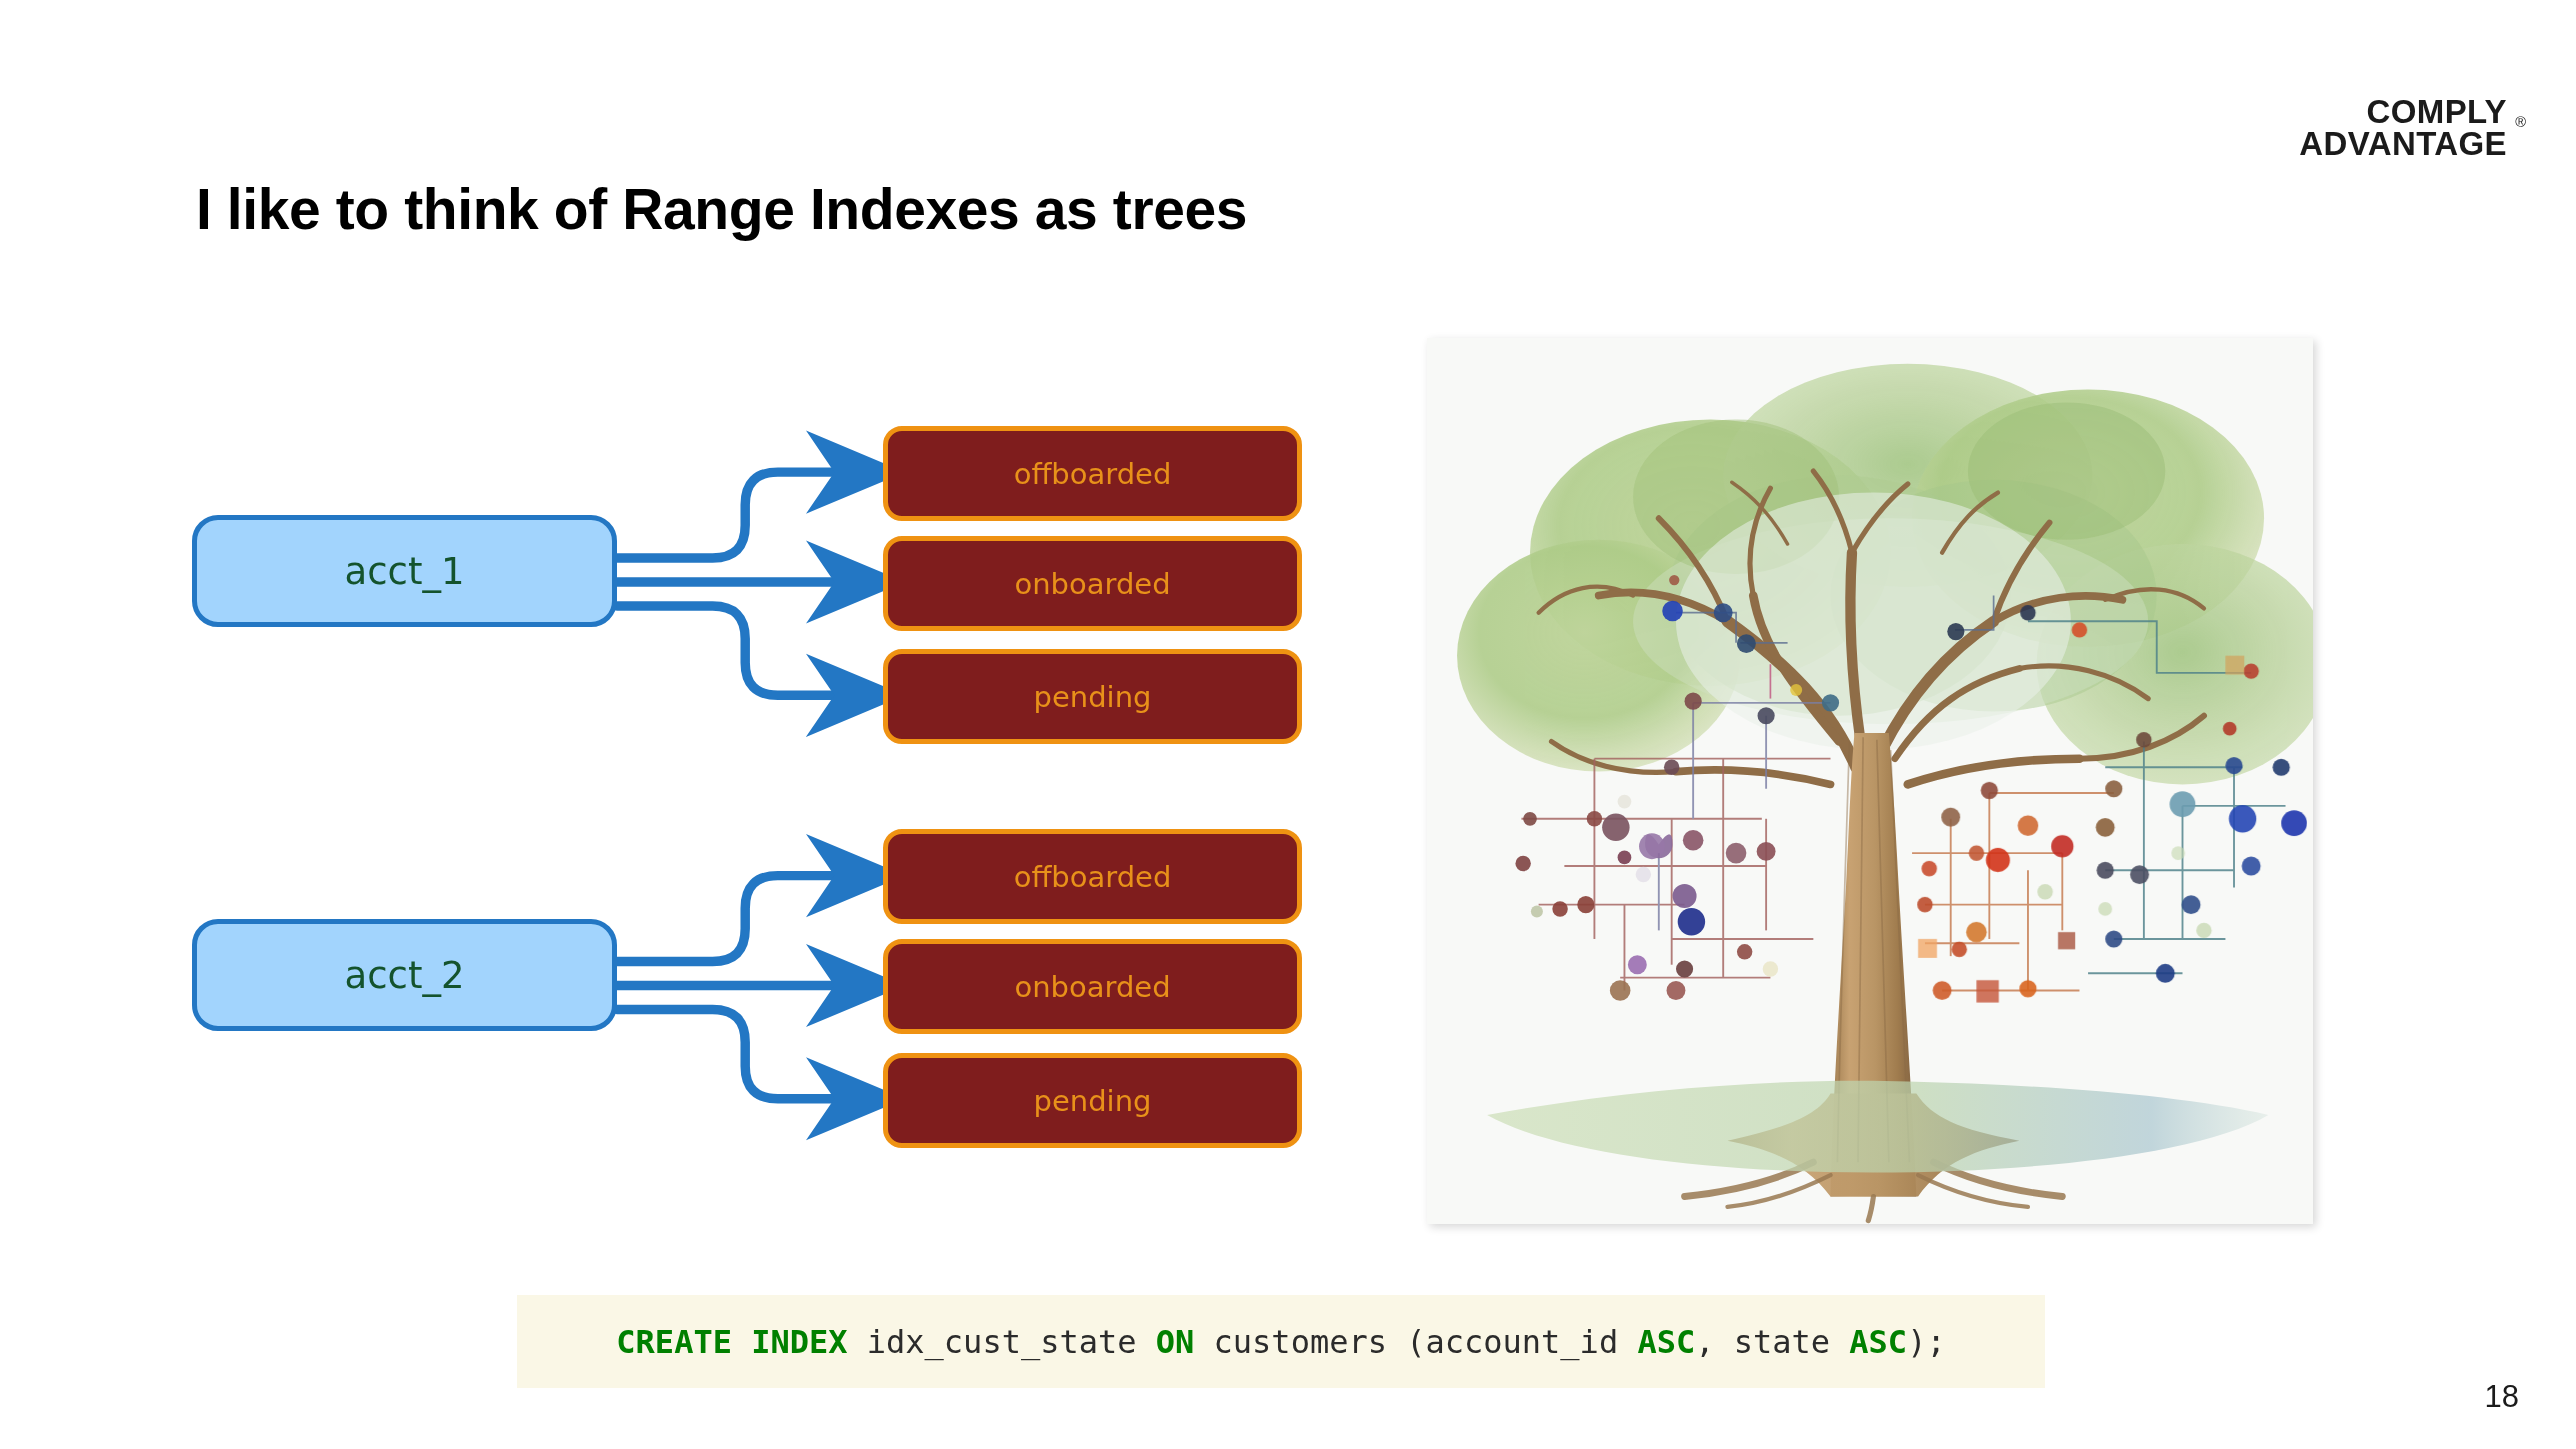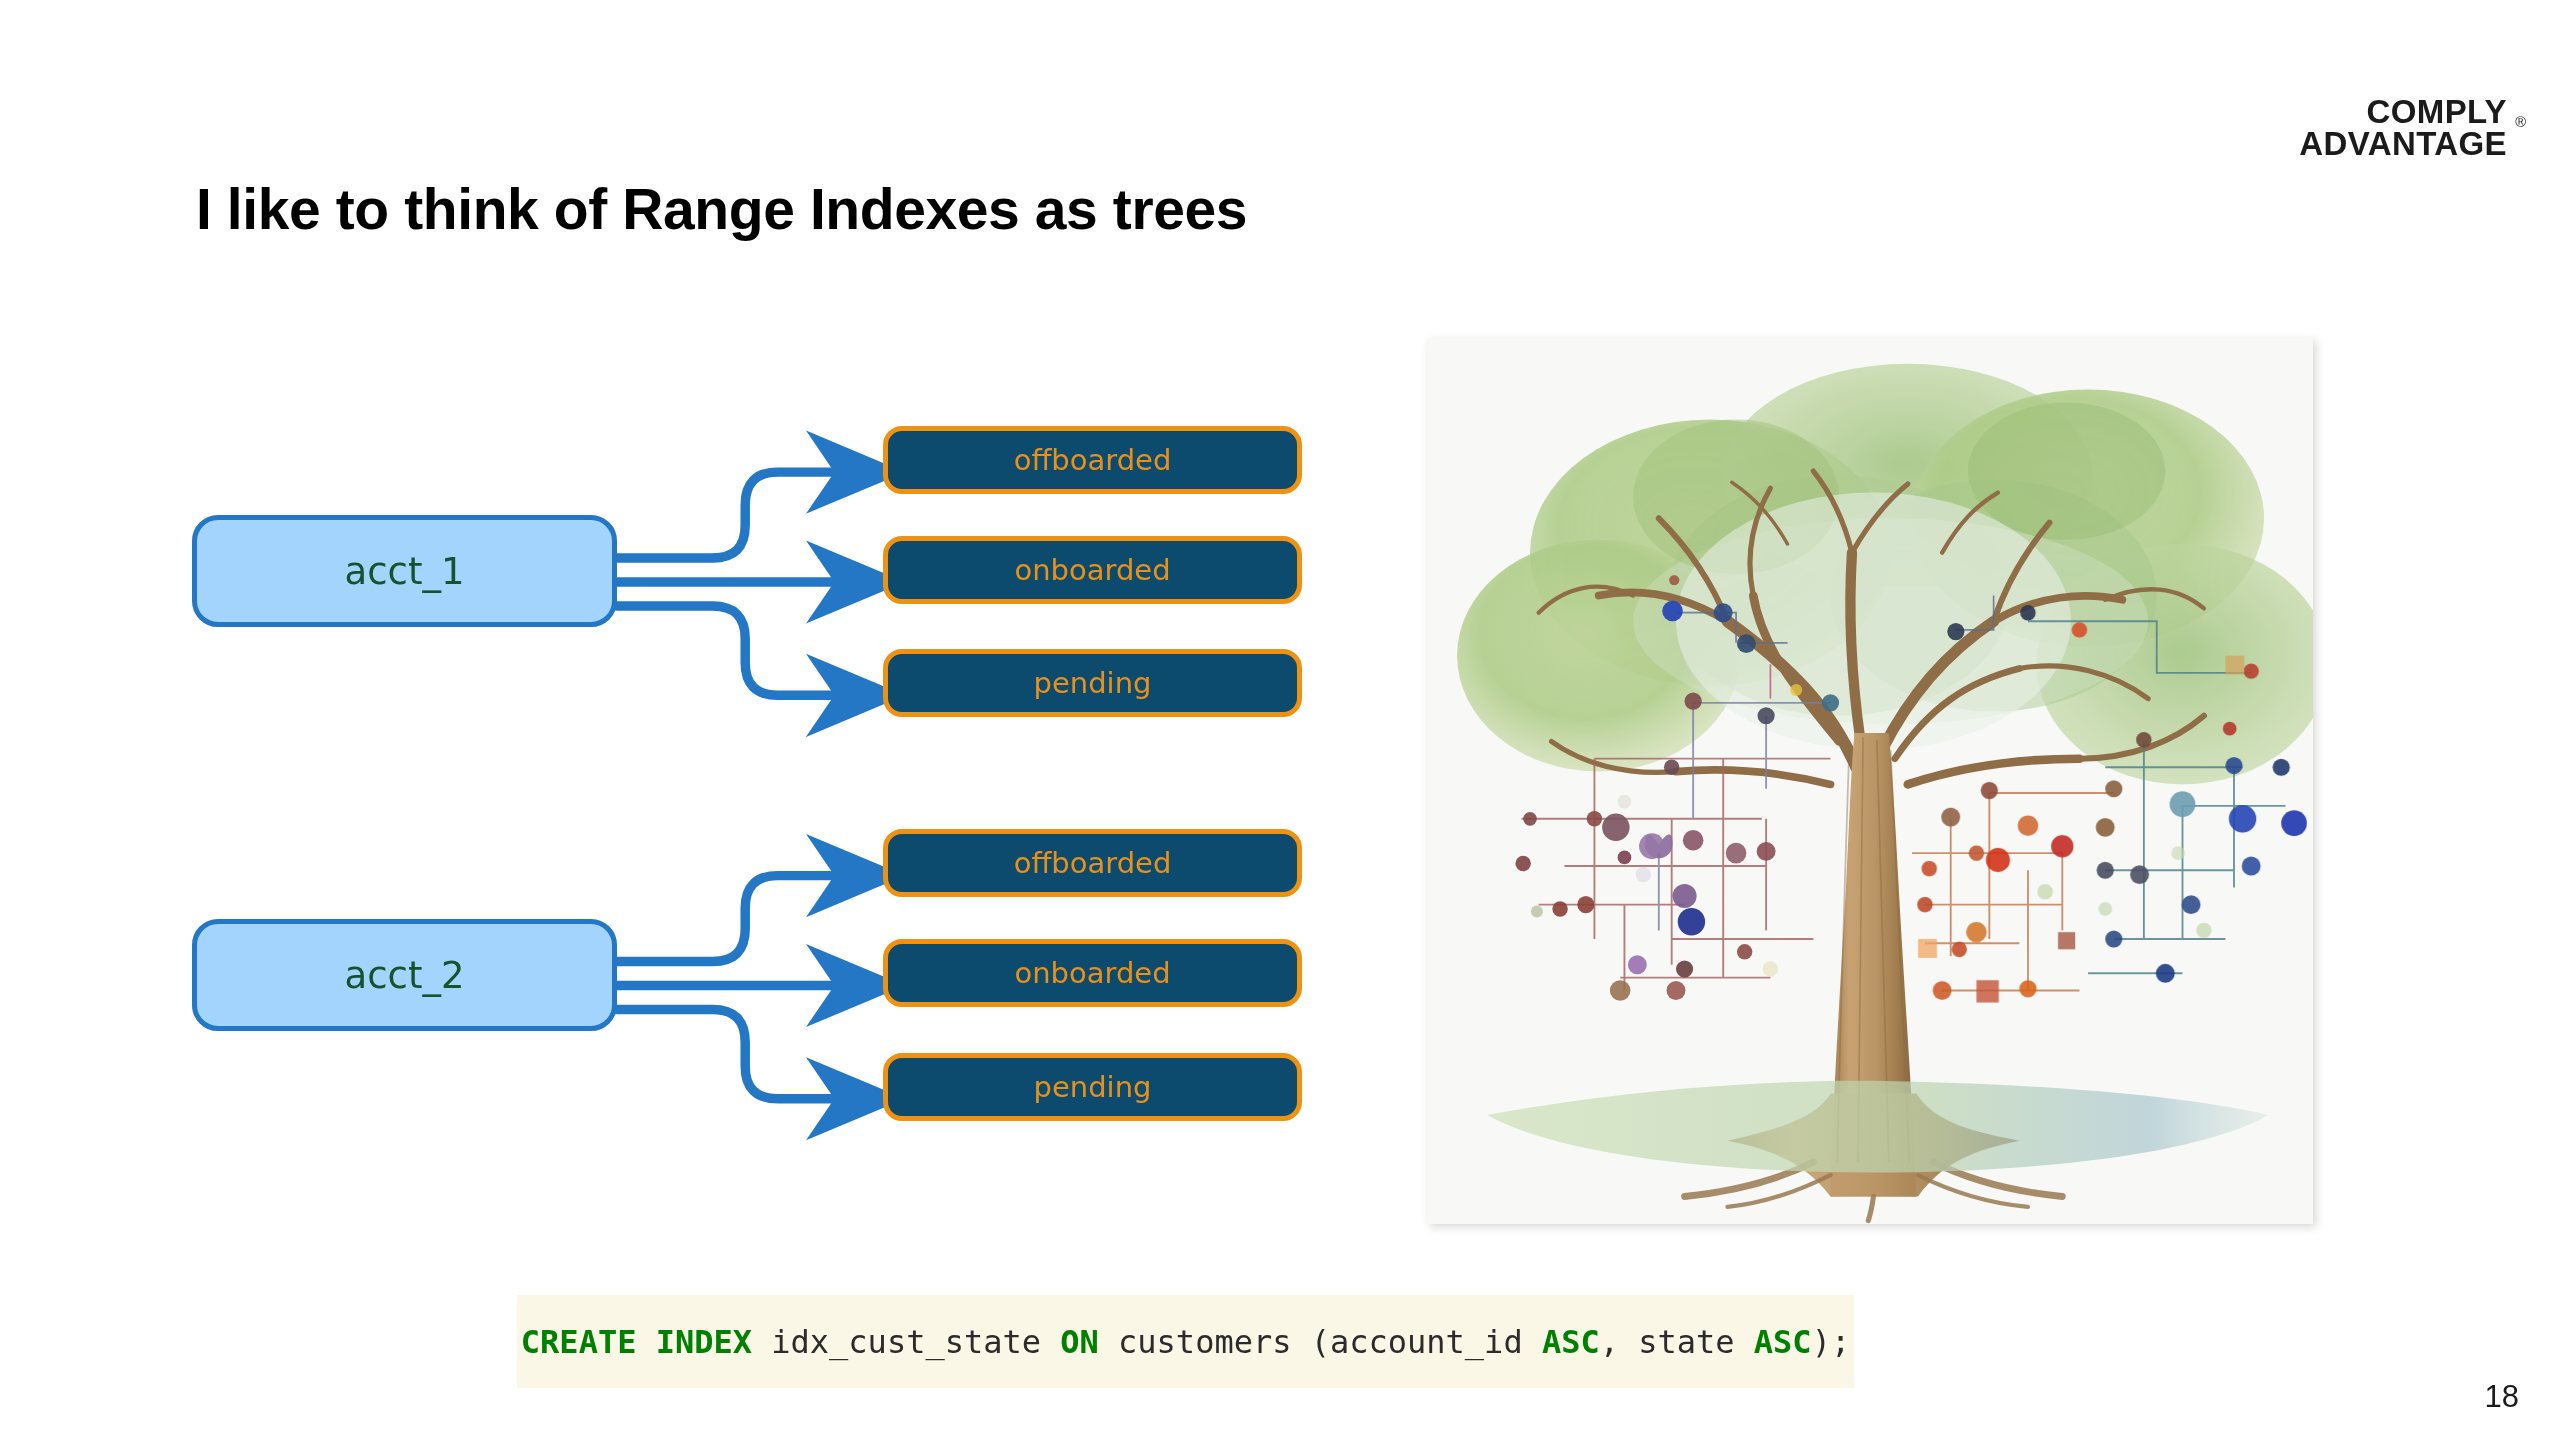--- a/index.html
+++ b/index.html
@@ -52,40 +52,40 @@
   }
   .node-blue{
     background:#a2d4fd;
     border:5.2px solid #2377c4;
     color:#14532d;
     font-size:37px;
     left:192px;width:425px;height:112px;
     border-radius:26px;
   }
   .node-yellow{
-    background:#0c4a6e;
+    background:#7f1d1d;
     border:5.2px solid #ef9212;
     color:#e8911a;
     font-size:29px;
-    left:883px;width:419px;height:68px;
+    left:883px;width:419px;height:95px;
     border-radius:19px;
   }
 
   
   .tree-frame{
     position:absolute;left:1427px;top:338px;width:886px;height:886px;
     background:#f7f8f6;
     box-shadow:2.6px 3.4px 8.6px rgba(0,0,0,0.16);
     overflow:hidden;
   }
   .tree-frame svg{display:block;}
 
   
   .codebox{
-    position:absolute;left:517px;top:1295px;width:1337px;height:93px;
+    position:absolute;left:517px;top:1295px;width:1528px;height:93px;
     background:#faf7e6;
     display:flex;align-items:center;justify-content:center;
   }
   .code{
     font-family:"DejaVu Sans Mono", monospace;
     font-size:32px;
     color:#2b2b2b;
     white-space:pre;
   }
   .kw{color:#008000;font-weight:bold;}

